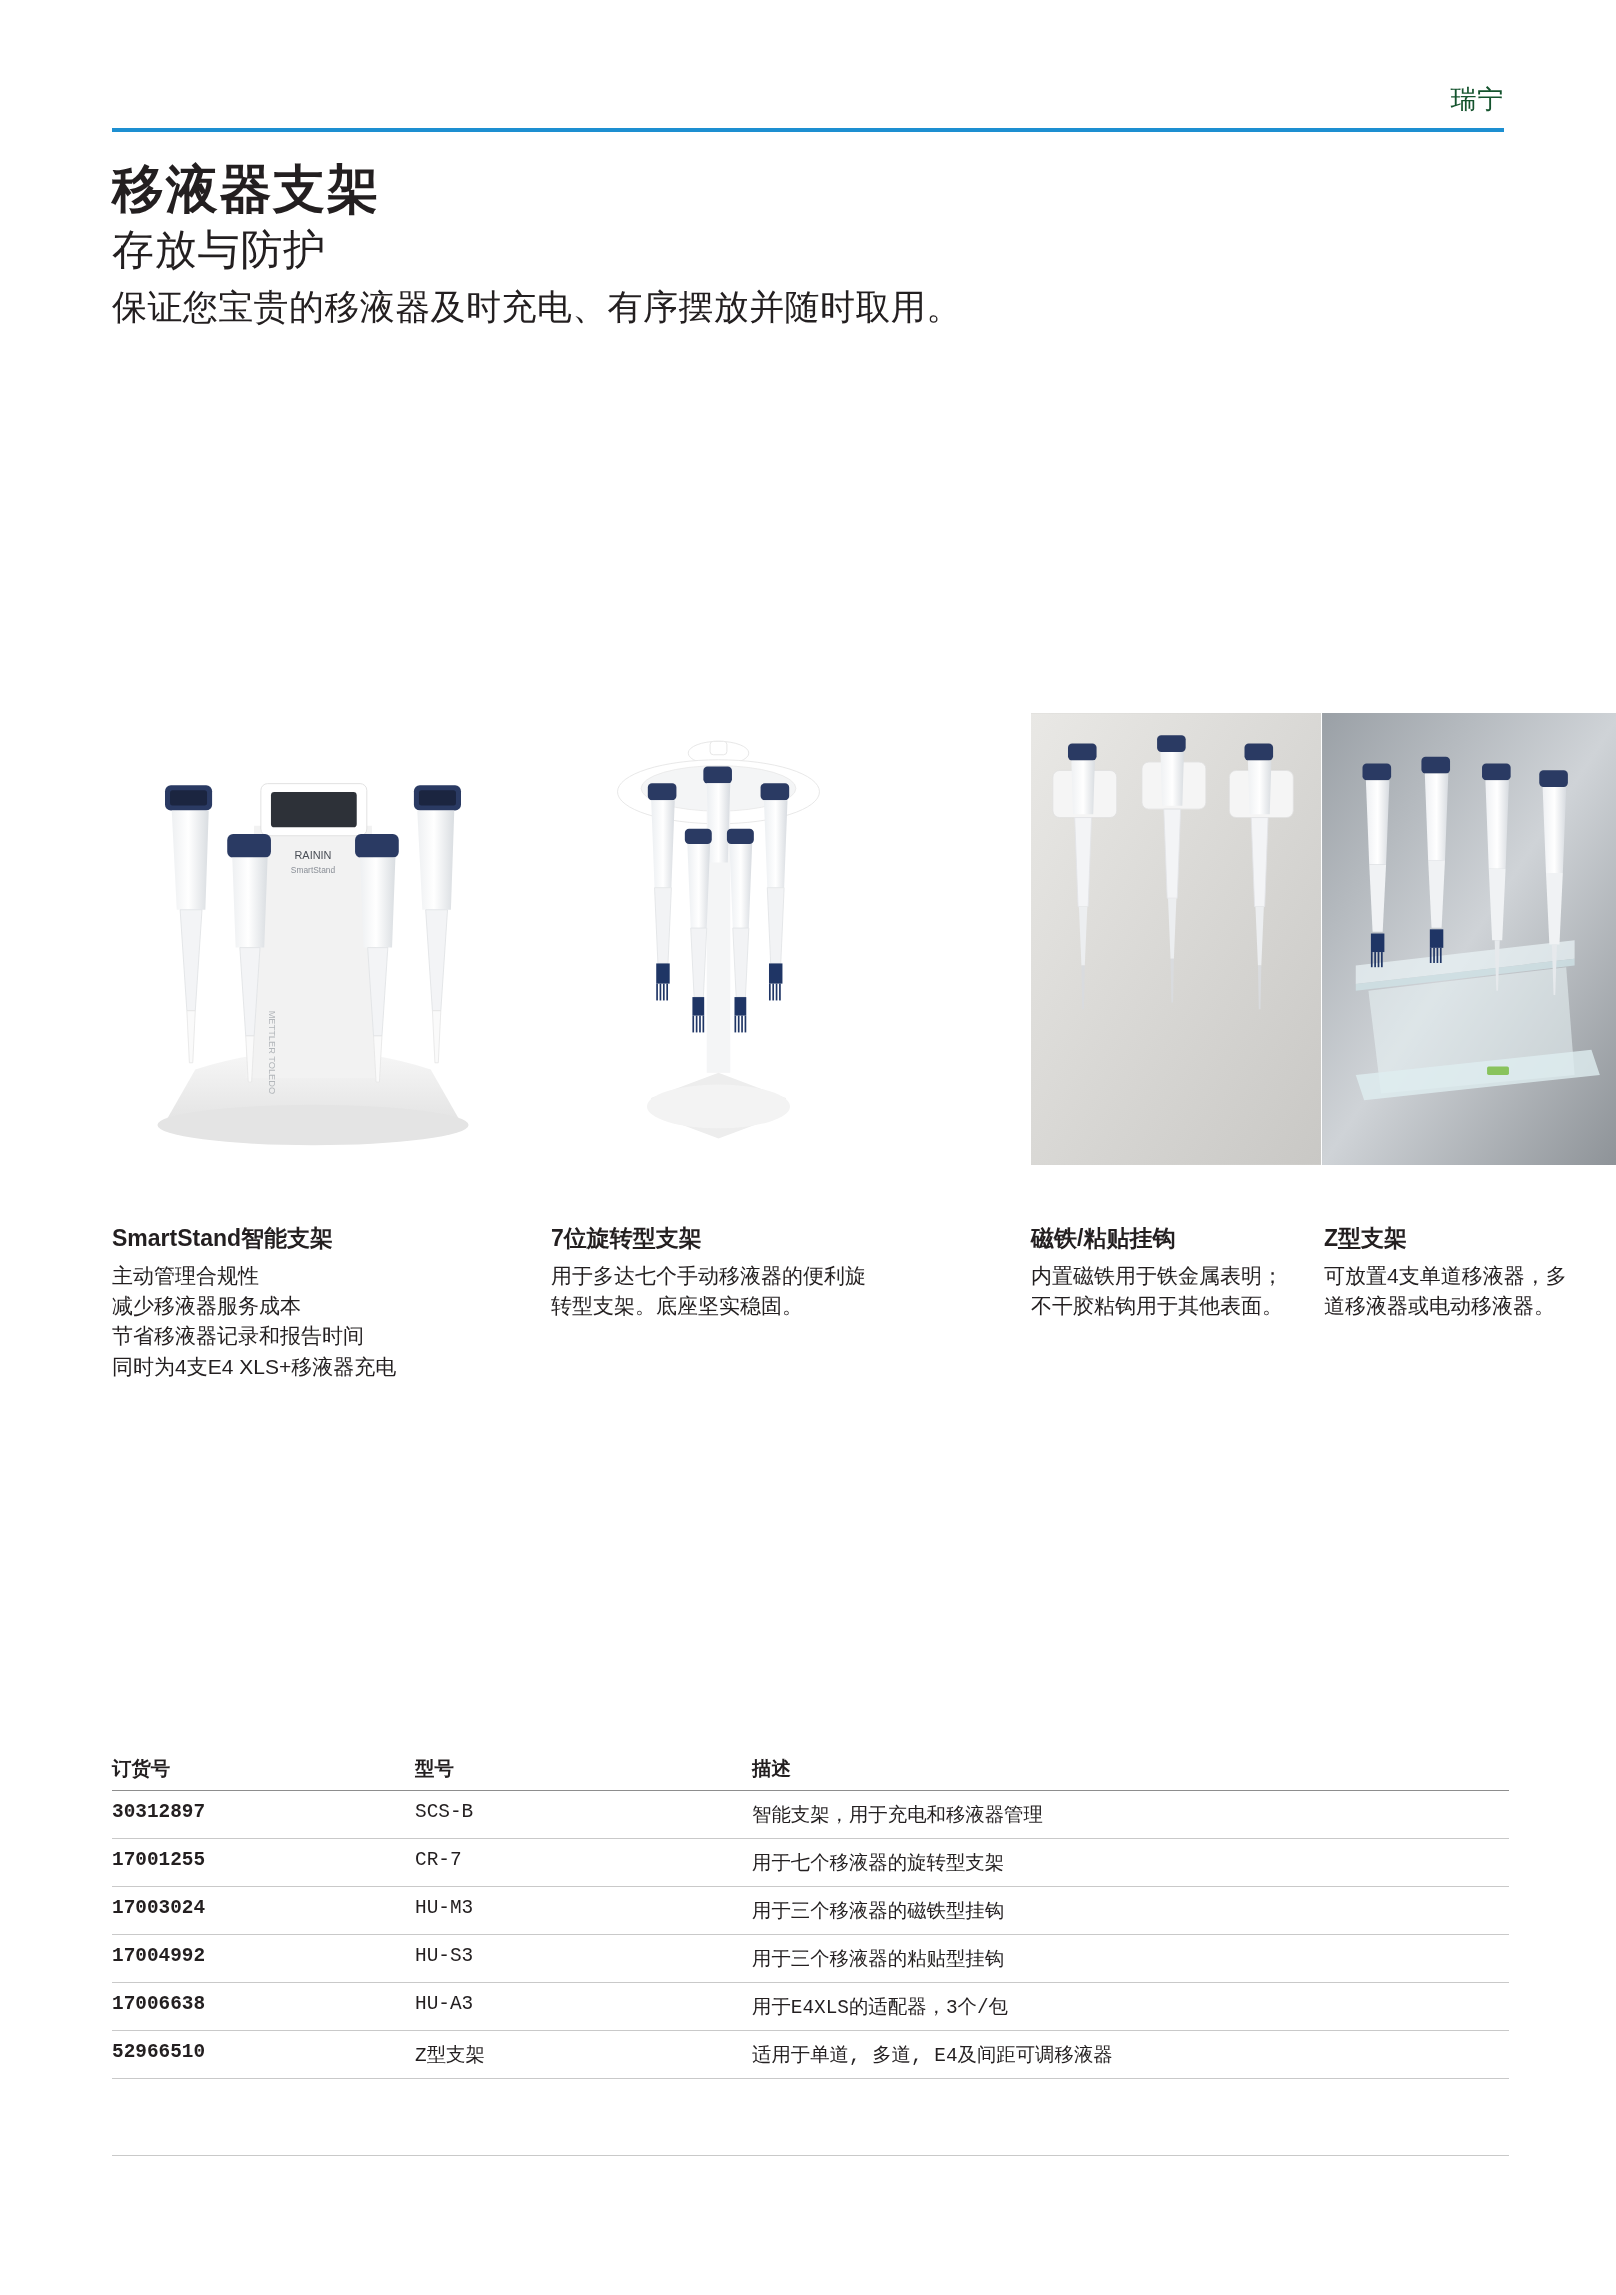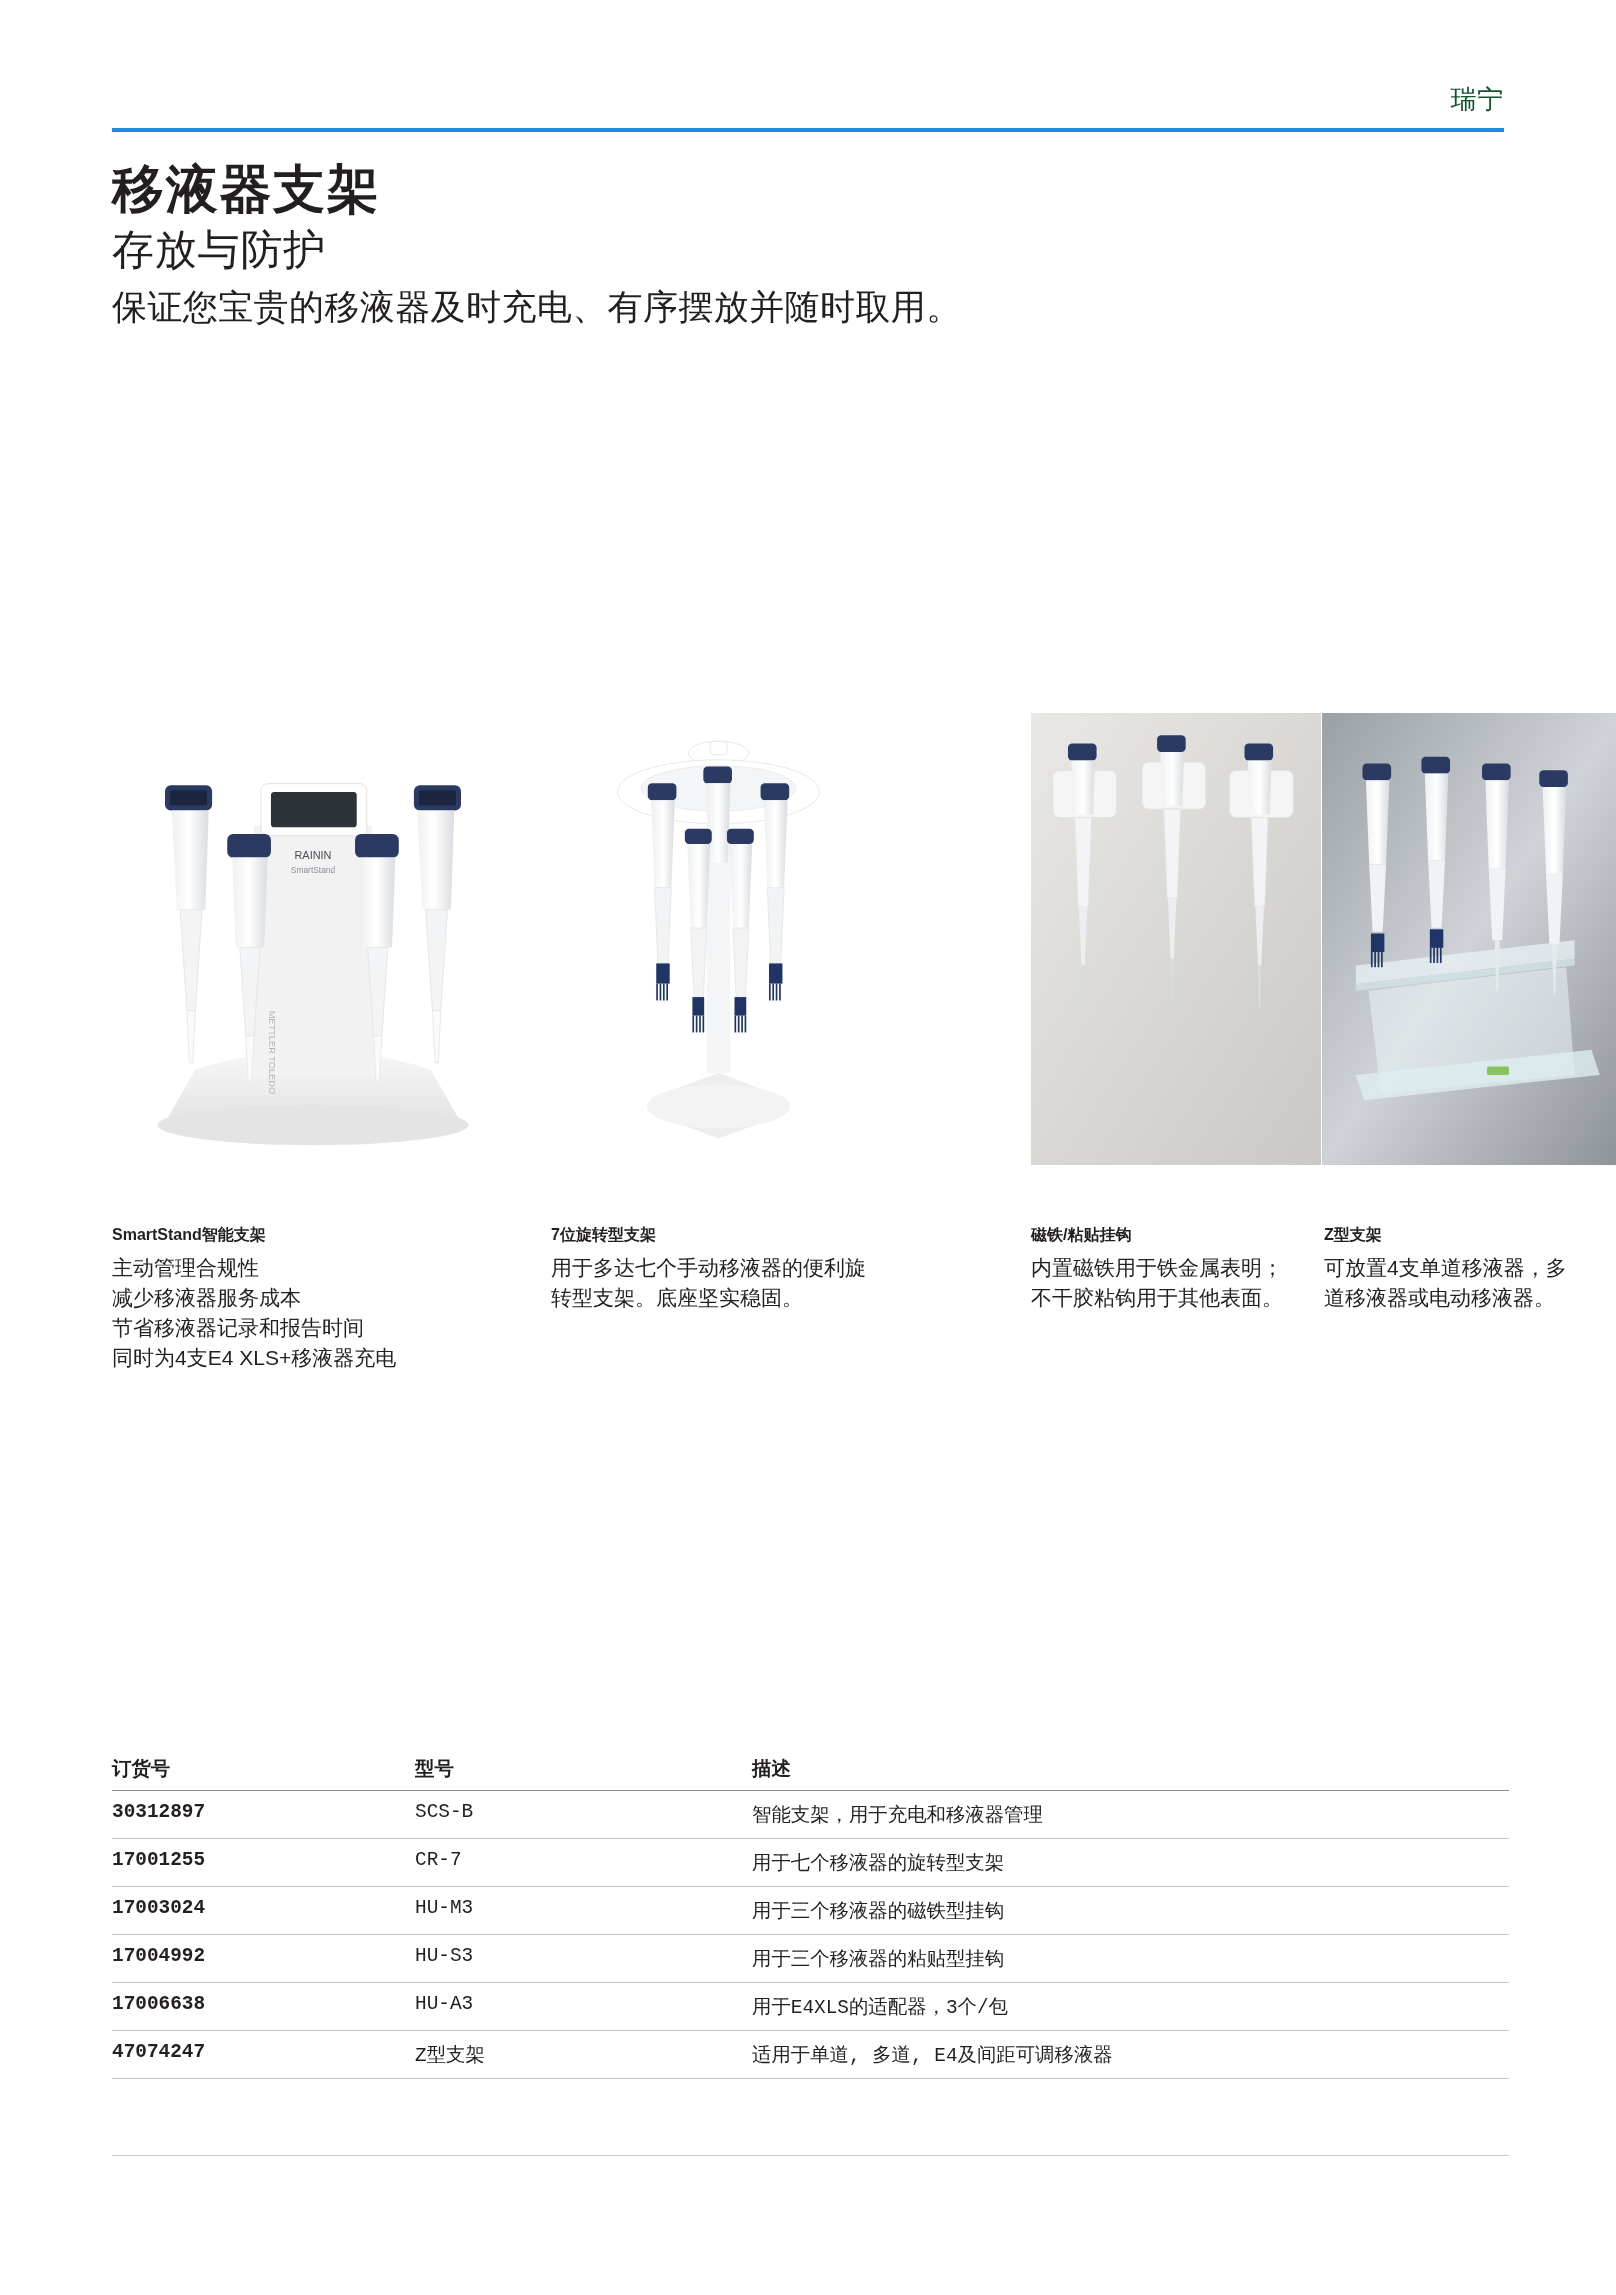--- a/index.html
+++ b/index.html
@@ -93,21 +93,21 @@
     position: absolute;
     left: 112px;
     top: 1225px;
     width: 1414px;
   }
   .cap {
     position: absolute;
     top: 0;
   }
   .cap h3 {
-    font-size: 16px;
+    font-size: 23px;
     font-weight: bold;
     margin: 0 0 8.4px 0;
     line-height: 1.2;
   }
   .cap p {
     font-size: 21px;
     line-height: 1.44;
     margin: 0;
     font-weight: normal;
   }
@@ -456,21 +456,21 @@
           <td class="col-order">17004992</td>
           <td class="col-model">HU-S3</td>
           <td>用于三个移液器的粘贴型挂钩</td>
         </tr>
         <tr>
           <td class="col-order">17006638</td>
           <td class="col-model">HU-A3</td>
           <td>用于E4XLS的适配器，3个/包</td>
         </tr>
         <tr>
-          <td class="col-order">47074247</td>
+          <td class="col-order">52966510</td>
           <td class="col-model">Z型支架</td>
           <td>适用于单道, 多道, E4及间距可调移液器</td>
         </tr>
       </tbody>
     </table>
   </div>
   <div class="table-bottom-rule"></div>
 
 </div>
 

